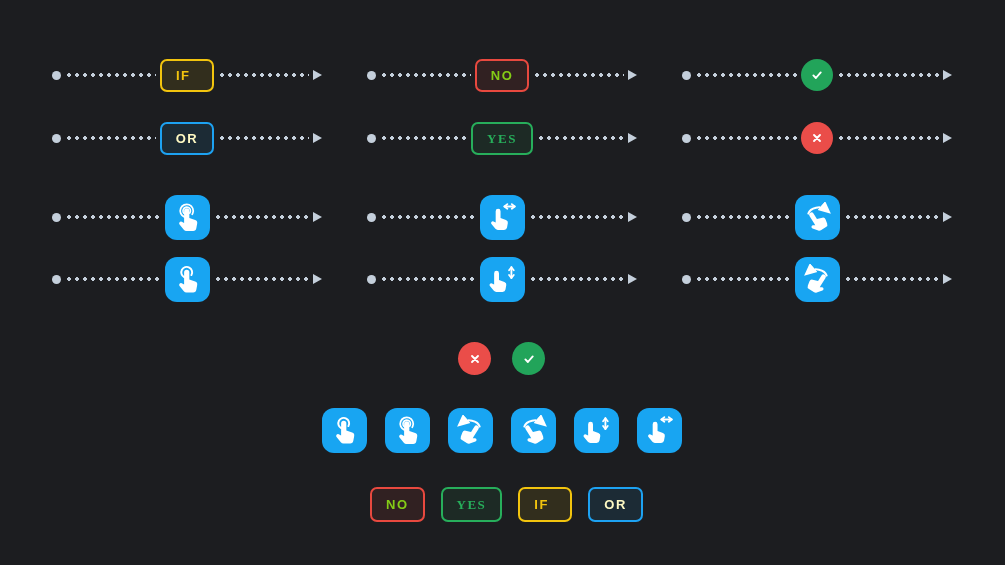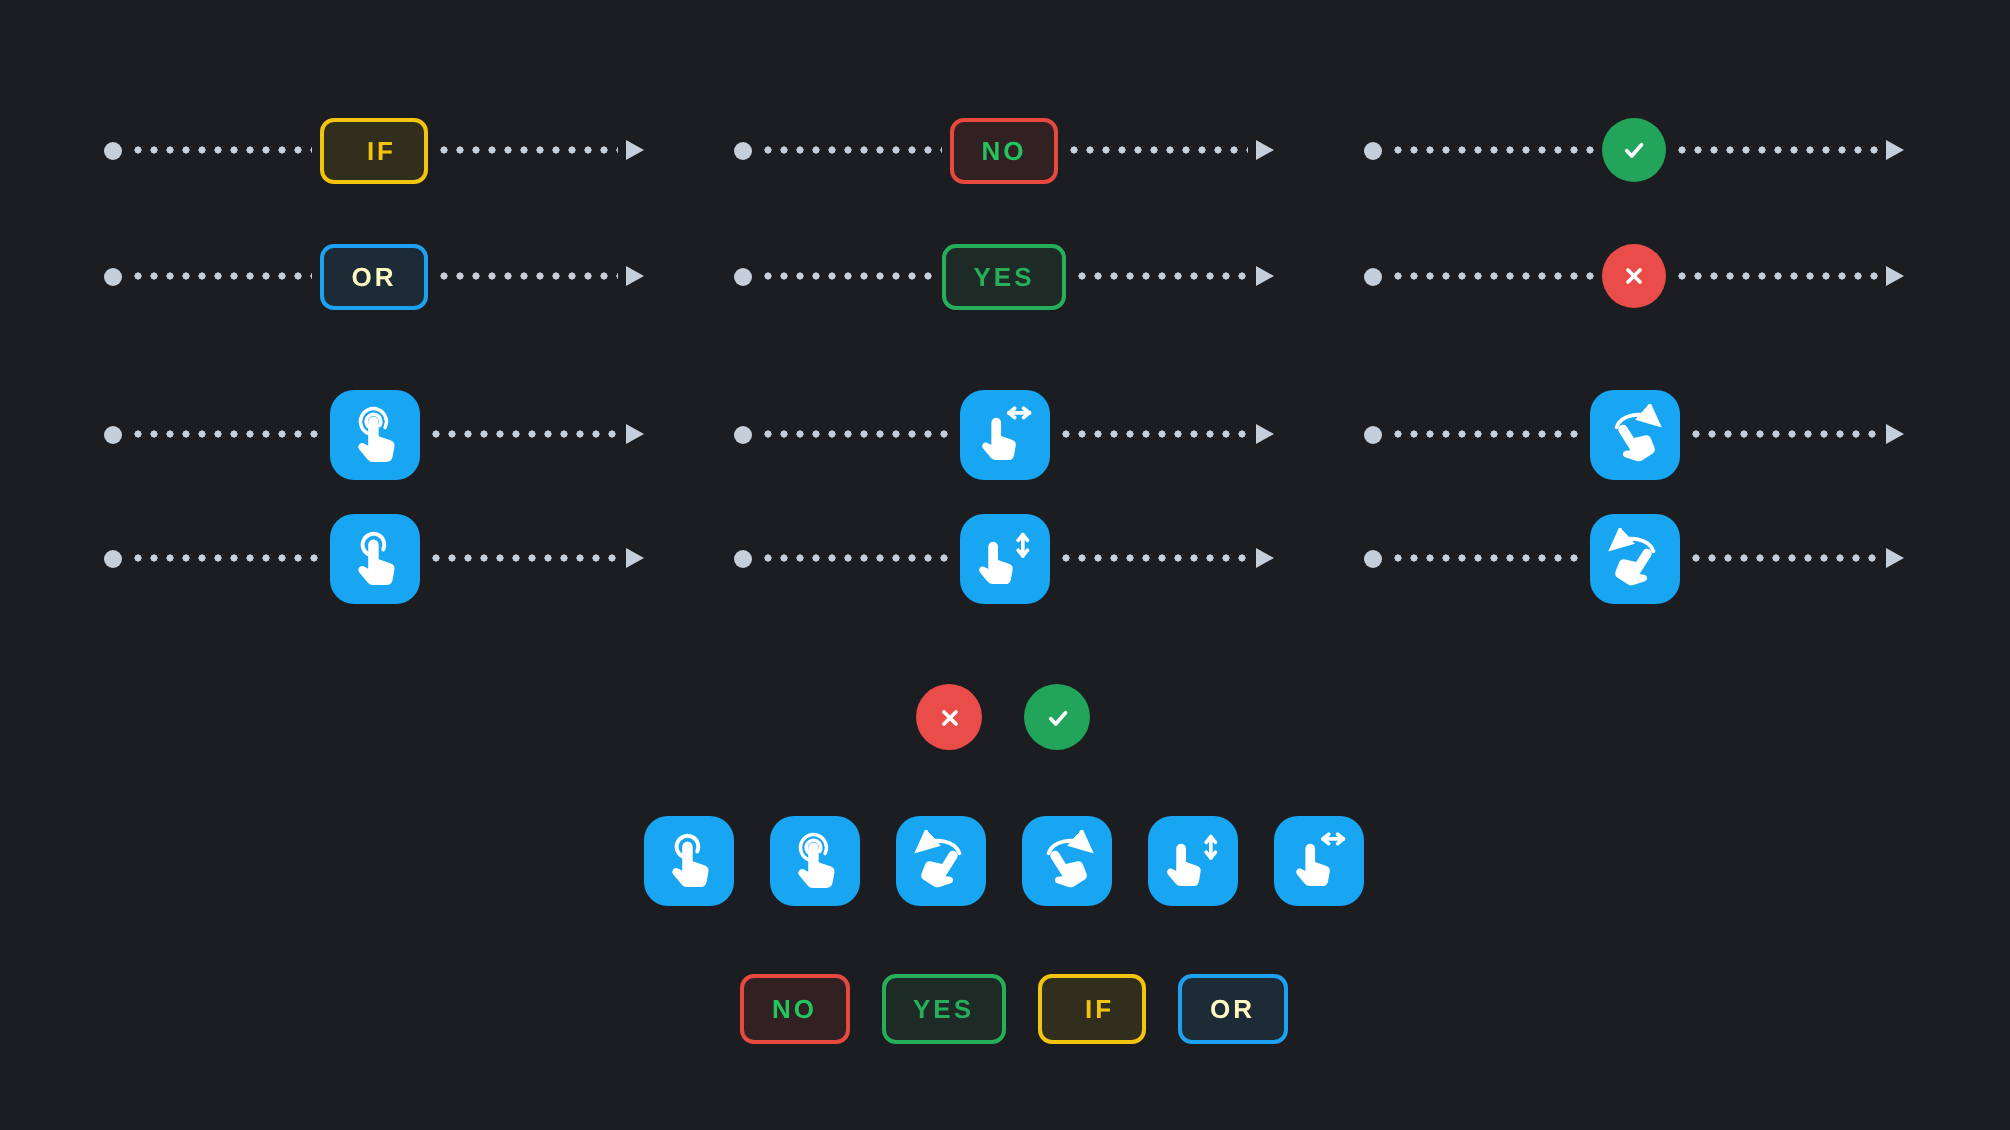--- a/index.html
+++ b/index.html
@@ -10,26 +10,26 @@
   .c1{left:52px}.c2{left:367px}.c3{left:682px}
   .r1{top:52px}.r2{top:115px}.r3{top:194px}.r4{top:256px}
   .dot-start{width:9px;height:9px;border-radius:50%;background:#c4cfdb;flex:none;}
   .dots{flex:1;height:6px;margin:0 4px;background-repeat:repeat-x;
         background-image:radial-gradient(circle,#c4cfdb 1.7px,transparent 1.9px);
         background-size:8px 6px;background-position:left center;}
   .arrow-end{width:0;height:0;flex:none;border-top:5px solid transparent;
              border-bottom:5px solid transparent;border-left:9px solid #c4cfdb;}
   
   .badge{flex:none;min-width:22px;padding:7px 14px;border:2px solid;border-radius:7px;
-         font-size:13px;font-weight:bold;letter-spacing:1.5px;text-align:right;line-height:15px;
+         font-size:13px;font-weight:bold;letter-spacing:1.5px;text-align:left;line-height:15px;
          cursor:pointer;}
   .badge.yellow{color:#f2c40e;border-color:#f2c40e;background:rgba(242,196,14,.10);}
   .badge.blue  {color:#fef9c3;border-color:#1da2f2;background:rgba(29,162,242,.10);}
-  .badge.red   {color:#22c55e;border-color:#e8493f;background:rgba(232,73,63,.10);}
-  .badge.green {color:#27ae5b;border-color:#27ae5b;background:rgba(39,174,91,.09);}
+  .badge.red   {color:#84cc16;border-color:#e8493f;background:rgba(232,73,63,.10);}
+  .badge.green {color:#27ae5b;border-color:#27ae5b;background:rgba(39,174,91,.09);font-family:Liberation Serif, serif;}
   
   .circ{flex:none;width:32px;height:32px;border-radius:50%;display:flex;align-items:center;
         justify-content:center;cursor:pointer;}
   .circ.green{background:#22a45a;} .circ.red{background:#ea4d49;}
   .circ svg{width:20px;height:20px;}
   
   .gbtn{flex:none;width:45px;height:45px;border-radius:12px;background:#18a5f2;
         display:flex;align-items:center;justify-content:center;cursor:pointer;}
   .gbtn svg{width:31px;height:31px;}
   

